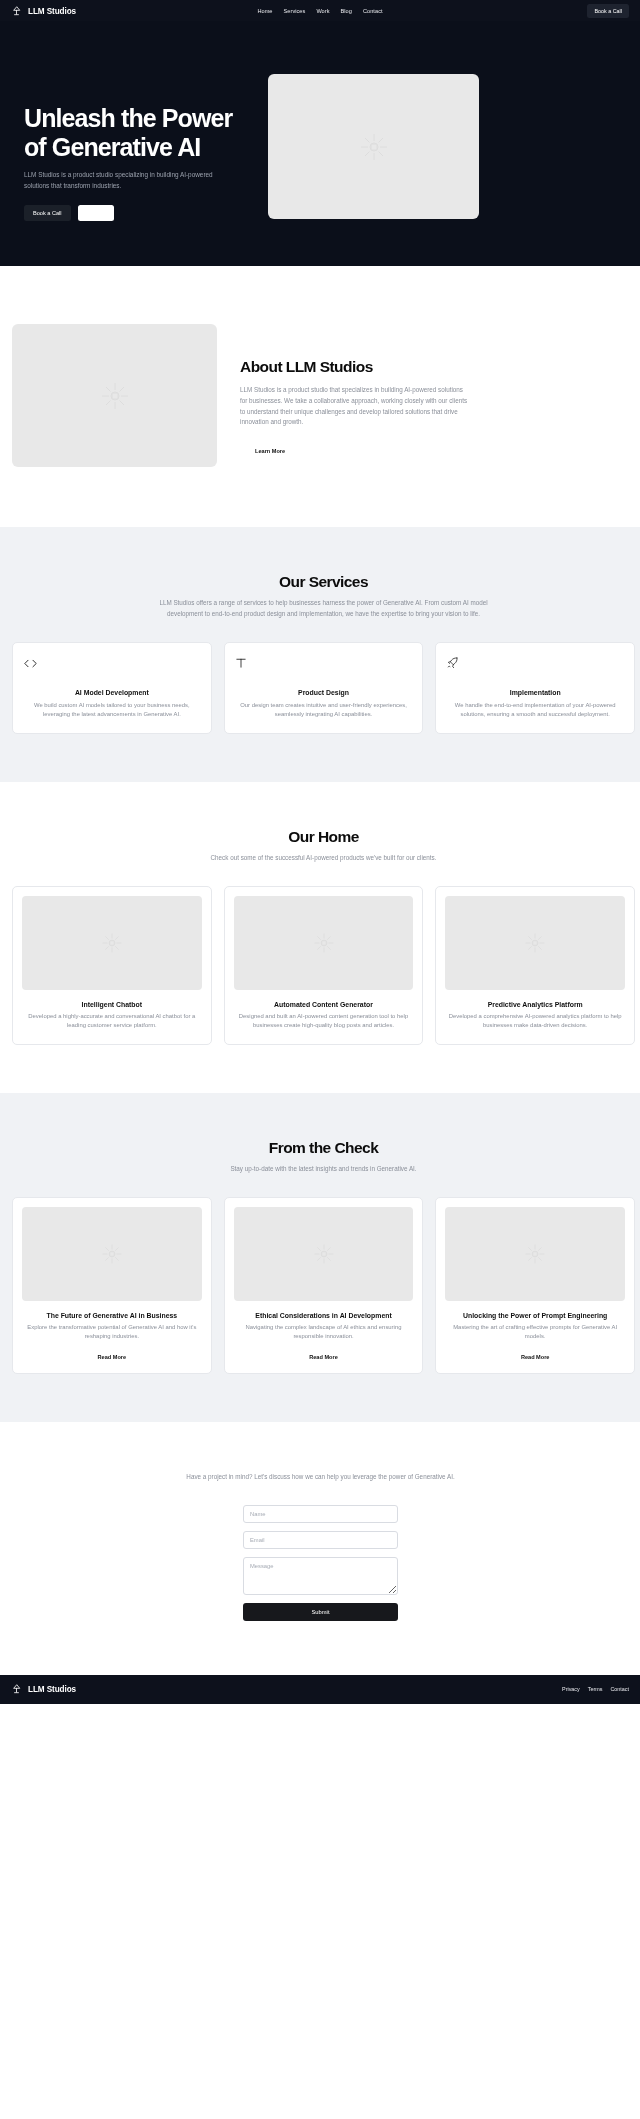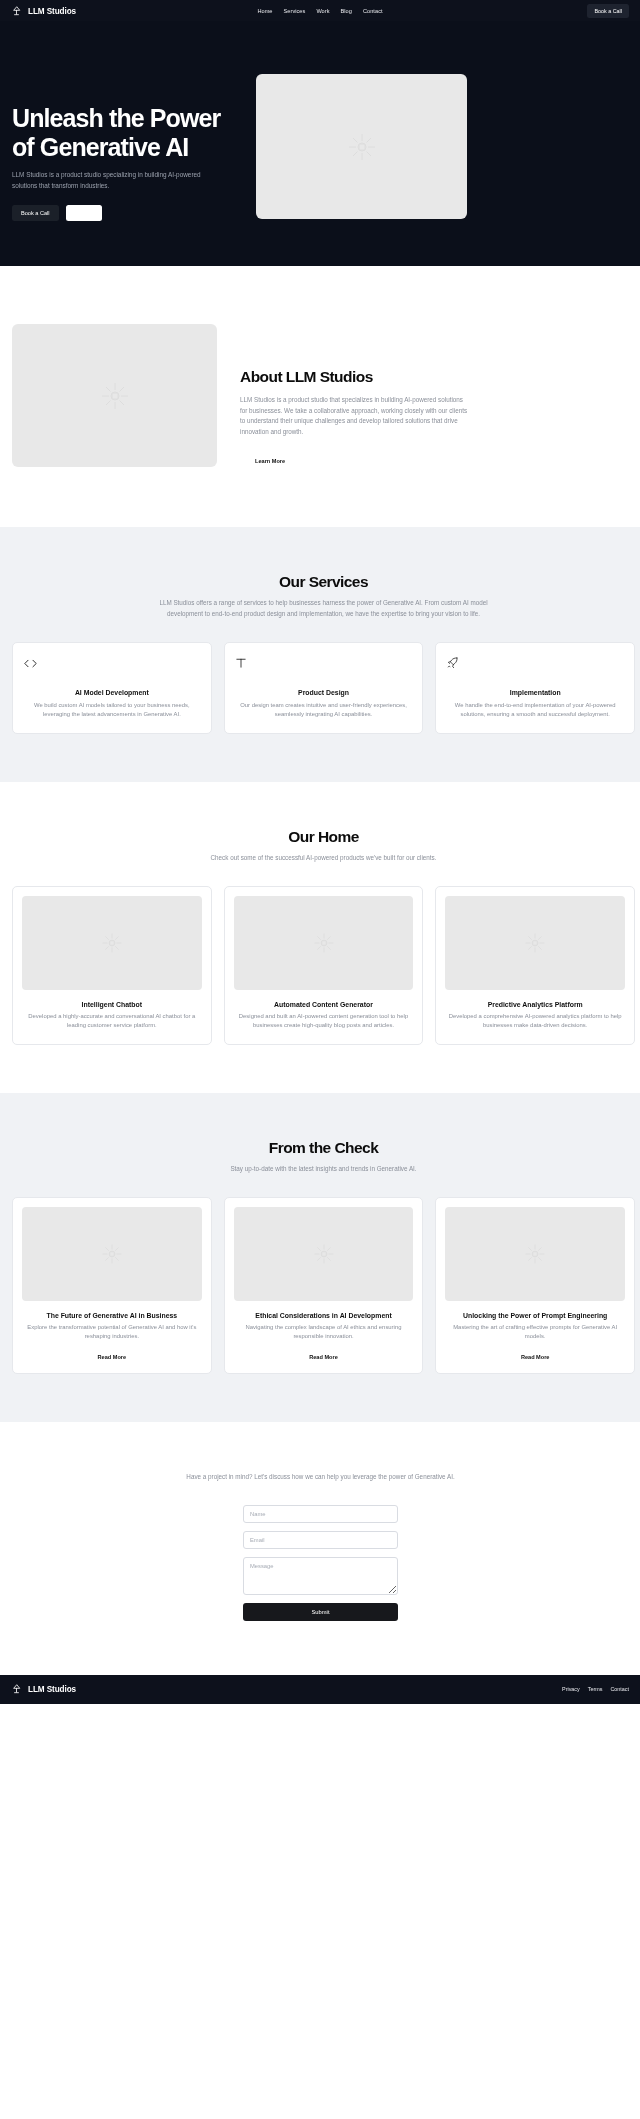--- a/index.html
+++ b/index.html
@@ -53,21 +53,21 @@
     border-radius: 2.5px;
     border: none;
     white-space: nowrap;
     font-family: inherit;
     cursor: pointer;
   }
 
   
   .hero {
     background: #0b0f1a;
-    padding: 53px 11px 0 12px;
+    padding: 53px 11px 0 24px;
     height: 245px;
     display: flex;
     align-items: flex-start;
     gap: 18px;
   }
   .hero-left { width: 226px; padding-top: 30px; }
   .hero-title {
     color: #ffffff;
     font-size: 25px;
     line-height: 1.14;
@@ -120,21 +120,21 @@
 
   
   .ph-glyph { opacity: 0.42; display: block; }
 
   
   .about {
     background: #ffffff;
     padding: 58px 11px 60px 12px;
     display: flex;
     gap: 23px;
-    align-items: flex-end;
+    align-items: center;
   }
   .about-media {
     width: 205px;
     height: 143px;
     background: #e8e8e8;
     border-radius: 6px;
     display: flex;
     align-items: center;
     justify-content: center;
     flex: none;

